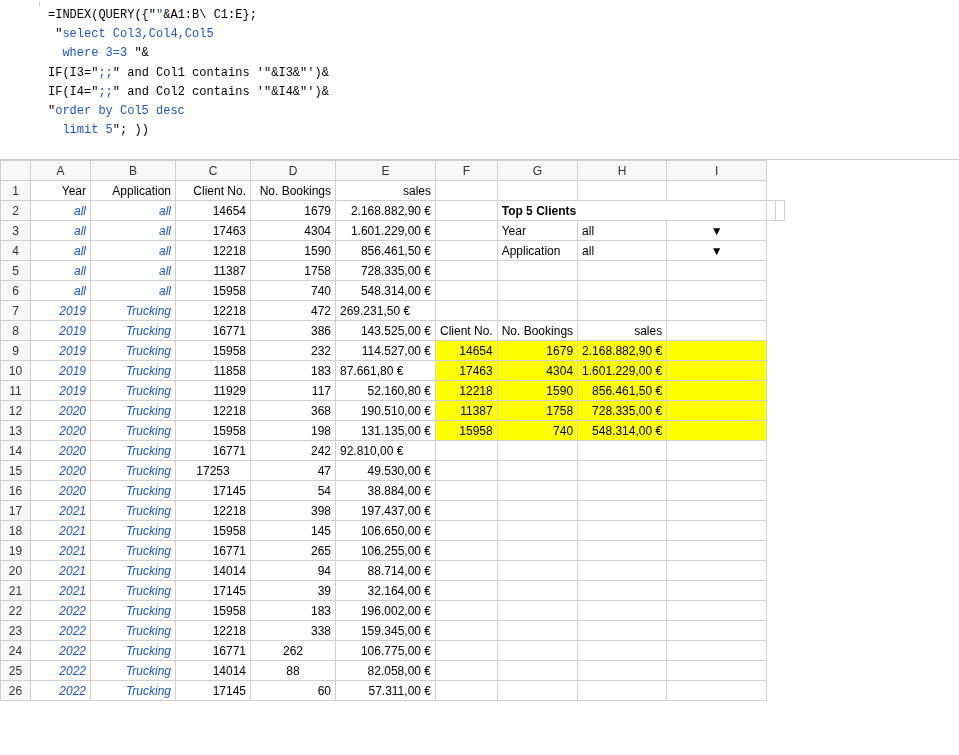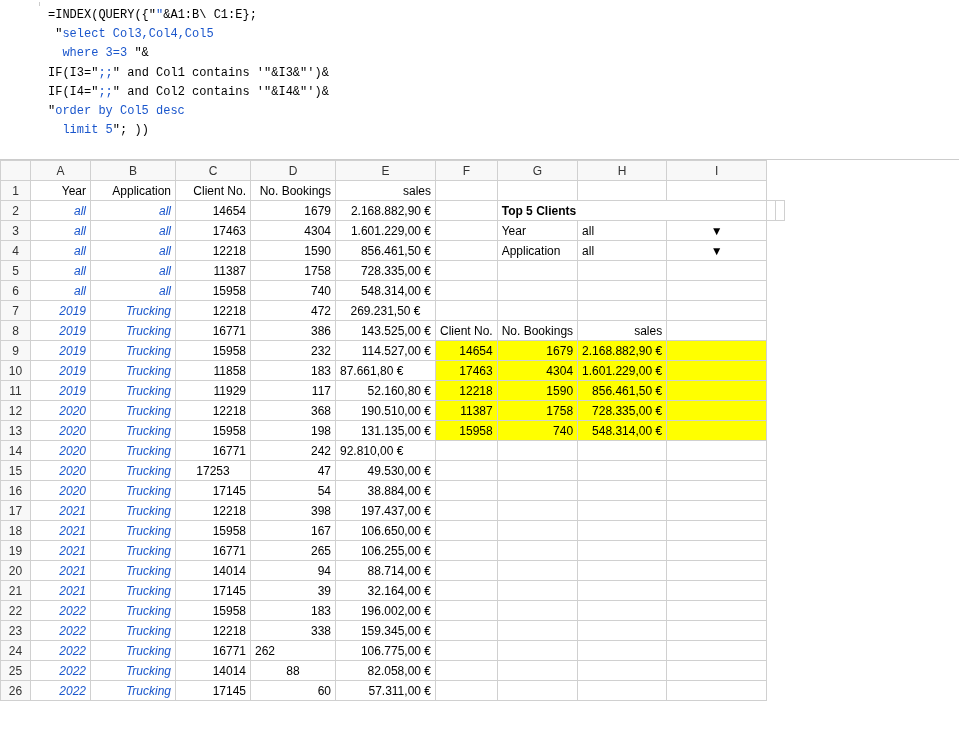--- a/index.html
+++ b/index.html
@@ -210,21 +210,21 @@
           <td style="text-align: right;"></td>
           <td style="text-align: right;"></td>
           <td style="text-align: right;"></td>
         </tr>
         <tr>
           <td class="row-header center">7</td>
           <td class="year-val" style="color: rgb(26, 86, 204); font-style: italic; text-align: right;">2019</td>
           <td style="color: rgb(26, 86, 204); font-style: italic; text-align: right;">Trucking</td>
           <td style="text-align: right;">12218</td>
           <td style="text-align: right;">472</td>
-          <td style="text-align: center;">269.231,50 €</td>
+          <td style="text-align: left;">269.231,50 €</td>
           <td></td>
           <td style="text-align: right;"></td>
           <td style="text-align: right;"></td>
           <td style="text-align: right;"></td>
         </tr>
         <tr>
           <td class="row-header center">8</td>
           <td class="year-val" style="color: rgb(26, 86, 204); font-style: italic; text-align: right;">2019</td>
           <td style="color: rgb(26, 86, 204); font-style: italic; text-align: right;">Trucking</td>
           <td style="text-align: right;">16771</td>
@@ -341,21 +341,21 @@
           <td></td>
           <td style="text-align: right;"></td>
           <td style="text-align: right;"></td>
           <td style="text-align: right;"></td>
         </tr>
         <tr>
           <td class="row-header center">18</td>
           <td class="year-val" style="color: rgb(26, 86, 204); font-style: italic; text-align: right;">2021</td>
           <td style="color: rgb(26, 86, 204); font-style: italic; text-align: right;">Trucking</td>
           <td style="text-align: right;">15958</td>
-          <td style="text-align: right;">167</td>
+          <td style="text-align: right;">145</td>
           <td style="text-align: right;">106.650,00 €</td>
           <td></td>
           <td style="text-align: right;"></td>
           <td style="text-align: right;"></td>
           <td style="text-align: right;"></td>
         </tr>
         <tr>
           <td class="row-header center">19</td>
           <td class="year-val" style="color: rgb(26, 86, 204); font-style: italic; text-align: right;">2021</td>
           <td style="color: rgb(26, 86, 204); font-style: italic; text-align: right;">Trucking</td>
@@ -413,21 +413,21 @@
           <td></td>
           <td style="text-align: right;"></td>
           <td style="text-align: right;"></td>
           <td style="text-align: right;"></td>
         </tr>
         <tr>
           <td class="row-header center">24</td>
           <td class="year-val" style="color: rgb(26, 86, 204); font-style: italic; text-align: right;">2022</td>
           <td style="color: rgb(26, 86, 204); font-style: italic; text-align: right;">Trucking</td>
           <td style="text-align: right;">16771</td>
-          <td style="text-align: left; margin-top: 34px;">262</td>
+          <td style="text-align: center; margin-top: 34px;">262</td>
           <td style="text-align: right;">106.775,00 €</td>
           <td></td>
           <td style="text-align: right;"></td>
           <td style="text-align: right;"></td>
           <td style="text-align: right;"></td>
         </tr>
         <tr>
           <td class="row-header center">25</td>
           <td class="year-val" style="color: rgb(26, 86, 204); font-style: italic; text-align: right;">2022</td>
           <td style="color: rgb(26, 86, 204); font-style: italic; text-align: right;">Trucking</td>

